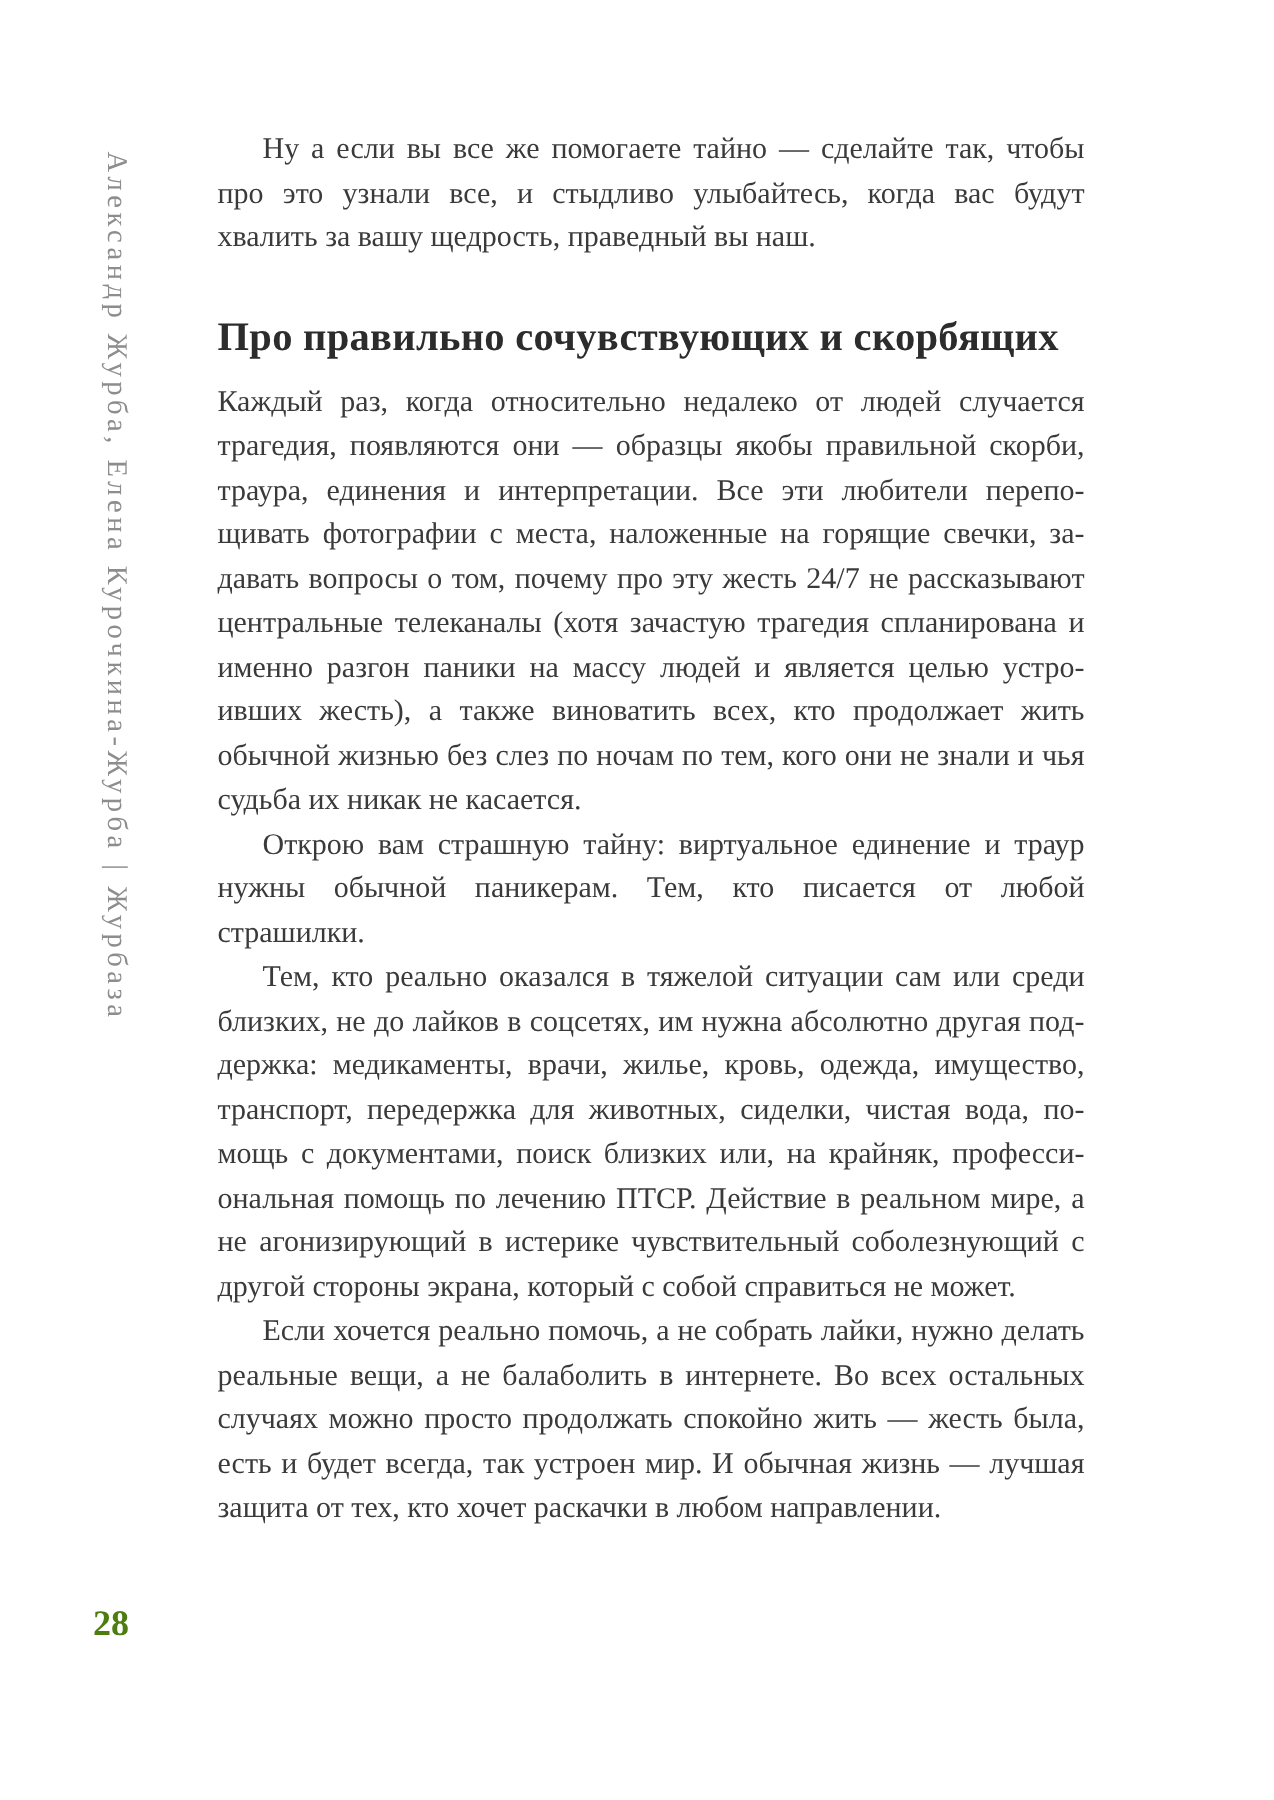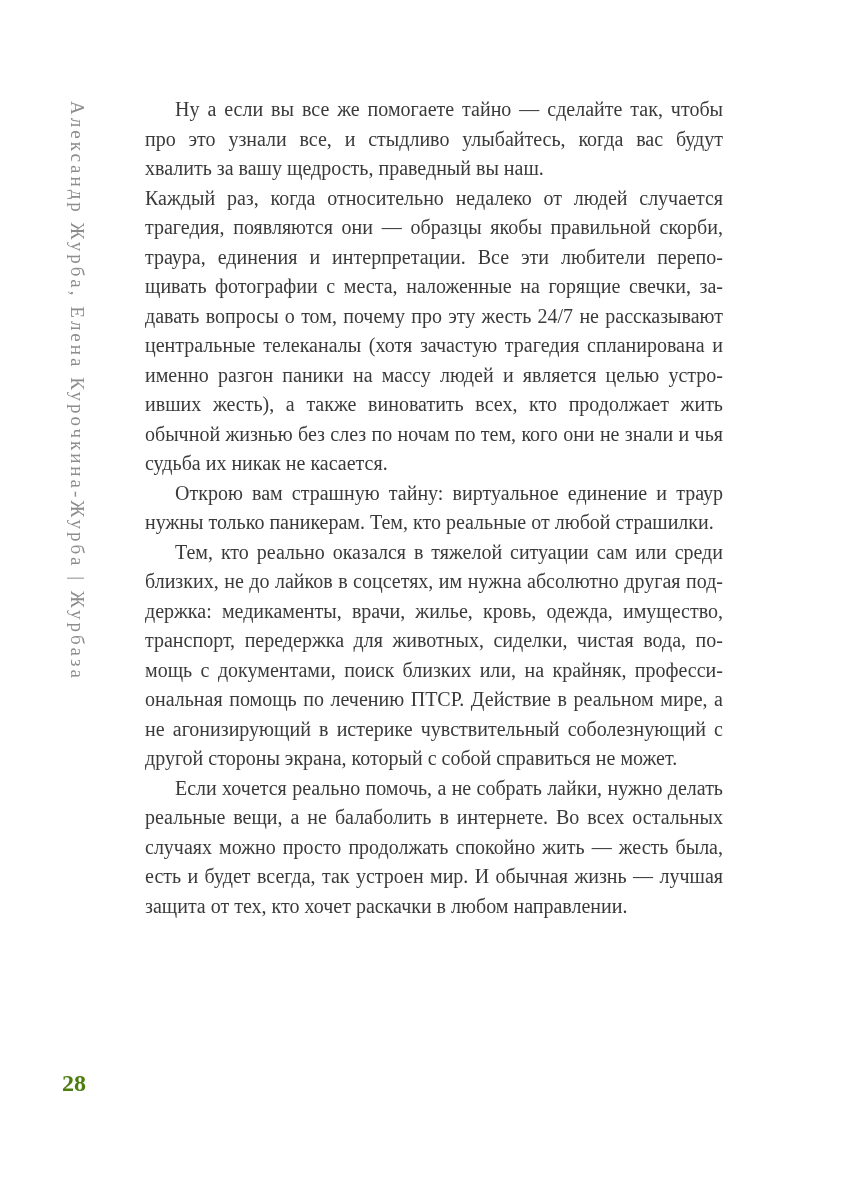--- a/index.html
+++ b/index.html
@@ -37,21 +37,21 @@
     left: 62px;
     top: 1070px;
     font-size: 24px;
     font-weight: bold;
     color: #4d7c0f;
   }
   
   .content {
     position: absolute;
     left: 145px;
-    top: 95px;
+    top: 85px;
     width: 578px;
     font-size: 20px;
     line-height: 29.5px;
     color: #3a3a3a;
     text-align: justify;
     hyphens: manual;
   }
   .content p {
     margin: 0;
     padding: 0;
@@ -74,20 +74,21 @@
 
 <div class="page">
 
   <div class="spine">Александр Журба, Елена Курочкина-Журба | Журбаза</div>
 
   <div class="pagenum">28</div>
 
   <main class="content">
     <p class="indent">Ну а если вы все же помогаете тайно — сделайте так, чтобы про это узнали все, и стыдливо улыбайтесь, когда вас будут хвалить за вашу щедрость, праведный вы наш.</p>
 
+    <h2>Про правильно сочувствующих и скорбящих</h2>
 
     <p>Каждый раз, когда относительно недалеко от людей случается трагедия, появляются они — образцы якобы правильной скорби, траура, единения и интерпретации. Все эти любители перепо­щивать фотографии с места, наложенные на горящие свечки, за­давать вопросы о том, почему про эту жесть 24/7 не рассказывают центральные телеканалы (хотя зачастую трагедия спланирована и именно разгон паники на массу людей и является целью устро­ивших жесть), а также виноватить всех, кто продолжает жить обычной жизнью без слез по ночам по тем, кого они не знали и чья судьба их никак не касается.</p>
-    <p class="indent">Открою вам страшную тайну: виртуальное единение и траур нужны только паникерам. Тем, кто реальные от любой страшилки.</p>
+    <p class="indent">Открою вам страшную тайну: виртуальное единение и траур нужны обычной паникерам. Тем, кто писается от любой страшилки.</p>
     <p class="indent">Тем, кто реально оказался в тяжелой ситуации сам или среди близких, не до лайков в соцсетях, им нужна абсолютно другая под­держка: медикаменты, врачи, жилье, кровь, одежда, имущество, транспорт, передержка для животных, сиделки, чистая вода, по­мощь с документами, поиск близких или, на крайняк, професси­ональная помощь по лечению ПТСР. Действие в реальном мире, а не агонизирующий в истерике чувствительный соболезнующий с другой стороны экрана, который с собой справиться не может.</p>
     <p class="indent">Если хочется реально помочь, а не собрать лайки, нужно делать реальные вещи, а не балаболить в интернете. Во всех остальных случаях можно просто продолжать спокойно жить — жесть была, есть и будет всегда, так устроен мир. И обычная жизнь — лучшая защита от тех, кто хочет раскачки в любом направлении.</p>
   </main>
 
 </div>
 
 </body></html>

